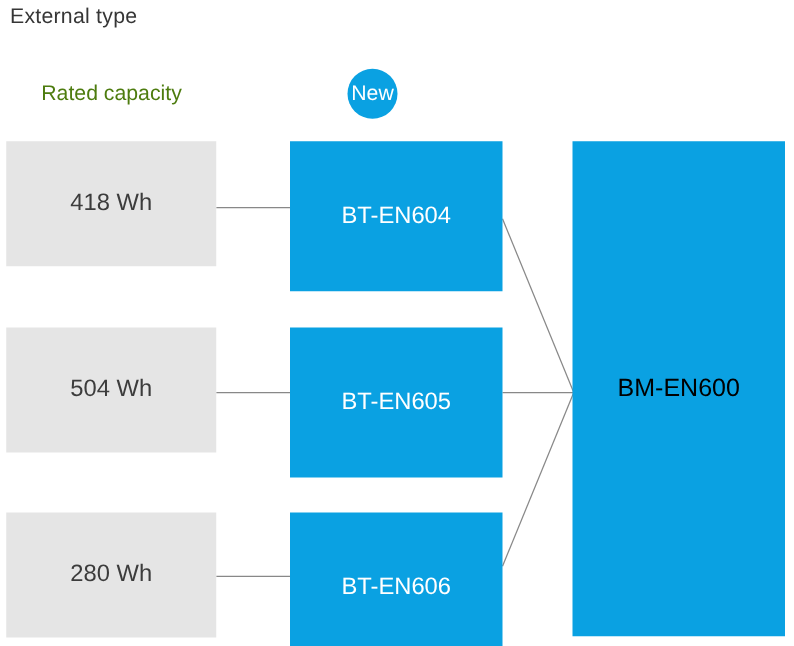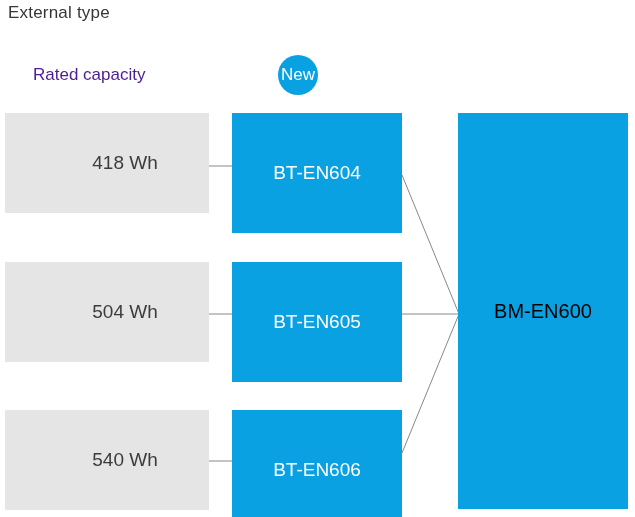--- a/index.html
+++ b/index.html
@@ -21,21 +21,21 @@
     top: 3px;
     font-size: 17px;
     color: #363636;
     letter-spacing: 0.2px;
   }
   .capacity-label {
     position: absolute;
     left: 33px;
     top: 65px;
     font-size: 17px;
-    color: #4c1d95;
+    color: #4d7c0f;
   }
   .new-badge {
     position: absolute;
     left: 260px;
     top: 55px;
     width: 40px;
     height: 40px;
     border-radius: 50%;
     background: #0aa1e2;
     color: #ffffff;
@@ -58,21 +58,20 @@
     align-items: center;
     justify-content: center;
     font-size: 19px;
   }
   .box.gray {
     left: 5px;
     width: 168px;
     height: 100px;
     background: #e5e5e5;
     color: #3c3c3c;
-    padding-left: 36px;
   }
   .box.blue {
     left: 232px;
     width: 170px;
     height: 120px;
     background: #0aa1e2;
     color: #ffffff;
   }
   .row-1 { top: 113px; }
   .row-2 { top: 262px; }
@@ -112,21 +111,21 @@
     <line x1="173" y1="166" x2="232" y2="166" stroke="#888888" stroke-width="1"></line>
     <line x1="173" y1="314" x2="232" y2="314" stroke="#888888" stroke-width="1"></line>
     <line x1="173" y1="461" x2="232" y2="461" stroke="#888888" stroke-width="1"></line>
     <line x1="402" y1="175" x2="459" y2="314" stroke="#888888" stroke-width="1"></line>
     <line x1="402" y1="314" x2="459" y2="314" stroke="#888888" stroke-width="1"></line>
     <line x1="402" y1="453" x2="459" y2="314" stroke="#888888" stroke-width="1"></line>
   </svg>
 
   <div class="box gray row-1">418 Wh</div>
   <div class="box gray row-2">504 Wh</div>
-  <div class="box gray row-3">540 Wh</div>
+  <div class="box gray row-3">280 Wh</div>
 
   <div class="box blue row-1">BT-EN604</div>
   <div class="box blue row-2">BT-EN605</div>
   <div class="box blue row-3">BT-EN606</div>
 
   <div class="box mount">BM-EN600</div>
 
 </div>
 
 </body></html>

